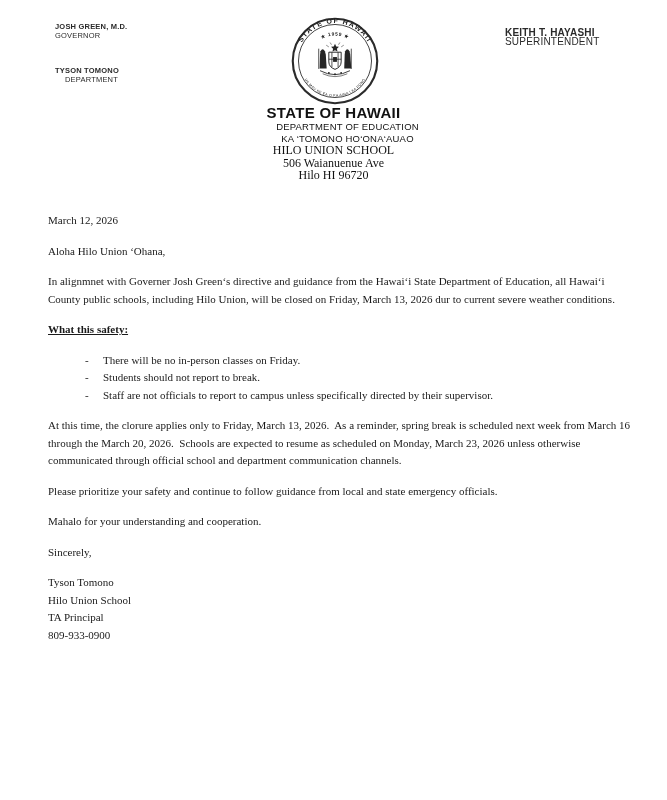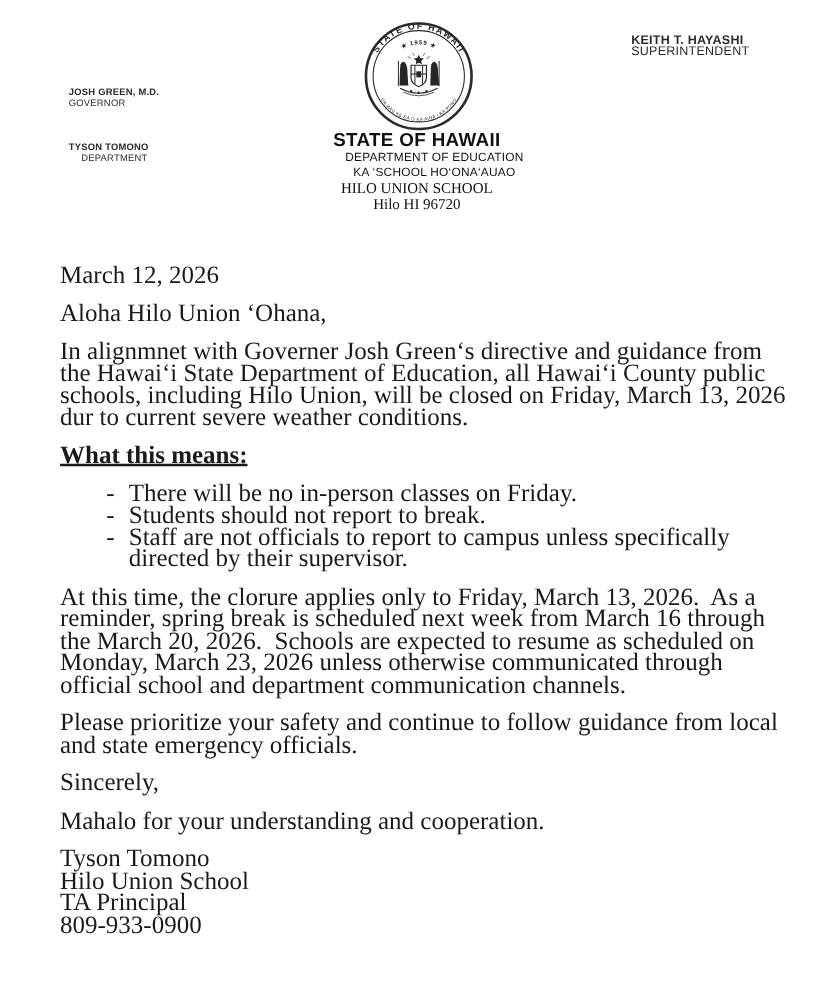--- a/index.html
+++ b/index.html
@@ -1,38 +1,38 @@
 <!DOCTYPE html>
 <html><head>
 <meta charset="utf-8">
 <style>
   * { margin:0; padding:0; box-sizing:border-box; }
   html,body { width:667px; height:800px; background:#ffffff; overflow:hidden; }
   body { font-family:"Liberation Serif", serif; color:#1c1c1c; position:relative; }
 
   
-  .hdr-left { position:absolute; left:55px; top:22px; font-family:"Liberation Sans", sans-serif; font-size:7.5px; line-height:9px; color:#2a2a2a; letter-spacing:.2px;margin-top:47px; }
+  .hdr-left { position:absolute; left:55px; top:22px; font-family:"Liberation Sans", sans-serif; font-size:7.5px; line-height:9px; color:#2a2a2a; letter-spacing:.2px; }
   .hdr-left .name { font-weight:bold; }
   .hdr-gap { height:26px; }
   .hdr-left .title-indent { text-indent:10px; }
   .hdr-right { position:absolute; left:505px; top:28px; width:120px; text-align:left; font-family:"Liberation Sans", sans-serif; font-size:10px; line-height:9px; color:#2a2a2a; letter-spacing:.2px; }
   .hdr-right .name { font-weight:bold; }
 
   
   .seal { position:absolute; left:291px; top:16px; width:88px; height:90px; }
   .seal svg { width:100%; height:100%; }
 
   
   .letterhead { position:absolute; left:0; top:104px; width:667px; text-align:center; color:#111; }
   .lh1 { font-family:"Liberation Sans", sans-serif; font-weight:bold; font-size:15px; line-height:17px; letter-spacing:.3px; }
   .lh2, .lh3 { font-family:"Liberation Sans", sans-serif; font-size:9.5px; line-height:11.5px; letter-spacing:.2px;margin-left:28px; }
   .lh4, .lh5, .lh6 { font-family:"Liberation Serif", serif; font-size:12px; line-height:12.5px; }
 
   
-  .body-text { position:absolute; left:48px; top:212px; width:584px; font-size:20px; line-height:17.5px; color:#1a1a1a; }
+  .body-text { position:absolute; left:48px; top:212px; width:584px; font-size:11px; line-height:17.5px; color:#1a1a1a; }
   .body-text p { margin:0 0 13px 0; white-space:pre-wrap; }
   .heading { font-weight:bold; text-decoration:underline; margin:0 0 13px 0; }
   ul.dash-list { list-style:none; margin:0 0 13px 0; }
   ul.dash-list li { display:flex; padding-left:37px; }
   ul.dash-list .marker { flex:0 0 18px; }
   ul.dash-list .btxt { flex:1; }
   .signature div { line-height:17.5px; }
 </style>
 </head>
 <body>
@@ -89,51 +89,52 @@
 </div>
 
 <div class="hdr-right">
   <div class="name">KEITH T. HAYASHI</div>
   <div>SUPERINTENDENT</div>
 </div>
 
 <div class="letterhead">
   <div class="lh1">STATE OF HAWAII</div>
   <div class="lh2">DEPARTMENT OF EDUCATION</div>
-  <div class="lh3">KA ‘SCHOOL HO‘ONA‘AUAO</div>
+  <div class="lh3">KA ‘TOMONO HO‘ONA‘AUAO</div>
   <div class="lh4">HILO UNION SCHOOL</div>
+  <div class="lh5">506 Waianuenue Ave</div>
   <div class="lh6">Hilo HI 96720</div>
 </div>
 
 <div class="body-text">
   <p>March 12, 2026</p>
   <p>Aloha Hilo Union ‘Ohana,</p>
   <p>In alignmnet with Governer Josh Green‘s directive and guidance from the Hawai‘i State Department of Education, all Hawai‘i County public schools, including Hilo Union, will be closed on Friday, March 13, 2026 dur to current severe weather conditions.</p>
 
-  <p class="heading">What this means:</p>
+  <p class="heading">What this safety:</p>
 
   <ul class="dash-list">
     <li>
       <span class="marker">-</span>
       <span class="btxt">There will be no in-person classes on Friday.</span>
     </li>
     <li>
       <span class="marker">-</span>
       <span class="btxt">Students should not report to break.</span>
     </li>
     <li>
       <span class="marker">-</span>
       <span class="btxt">Staff are not officials to report to campus unless specifically directed by their supervisor.</span>
     </li>
   </ul>
 
   <p>At this time, the clorure applies only to Friday, March 13, 2026.  As a reminder, spring break is scheduled next week from March 16 through the March 20, 2026.  Schools are expected to resume as scheduled on Monday, March 23, 2026 unless otherwise communicated through official school and department communication channels.</p>
   <p>Please prioritize your safety and continue to follow guidance from local and state emergency officials.</p>
+  <p>Mahalo for your understanding and cooperation.</p>
   <p>Sincerely,</p>
-  <p>Mahalo for your understanding and cooperation.</p>
 
   <div class="signature">
     <div>Tyson Tomono</div>
     <div>Hilo Union School</div>
     <div>TA Principal</div>
     <div>809-933-0900</div>
   </div>
 </div>
 
 </body></html>

